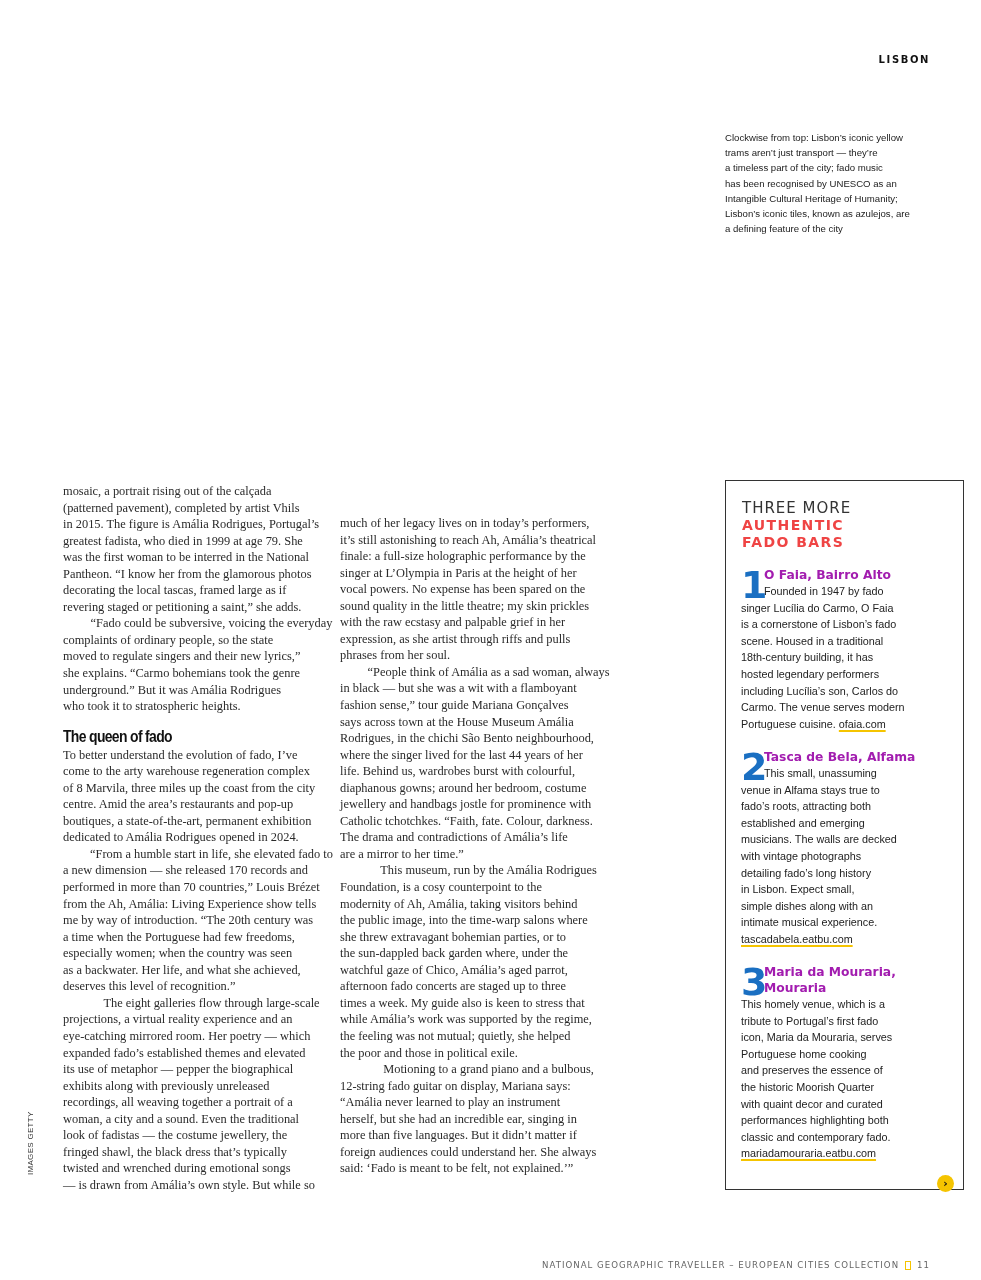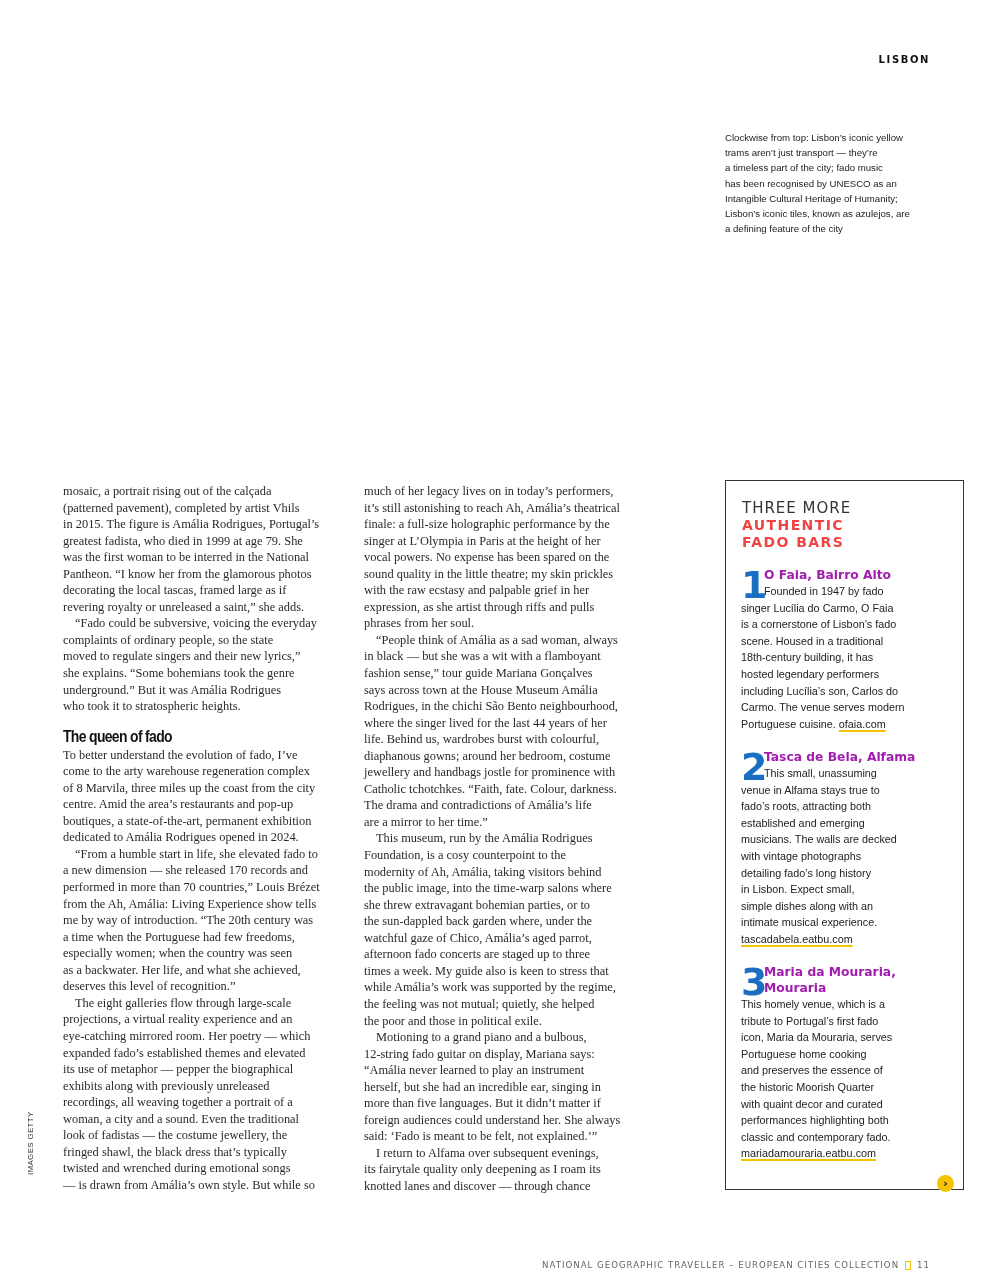--- a/index.html
+++ b/index.html
@@ -2,23 +2,23 @@
 <html><head>
 <meta charset="utf-8">
 <style>
   html, body { margin:0; padding:0; background:#ffffff; }
   body { width:981px; height:1280px; position:relative; overflow:hidden; color:#222; }
   .section-label { position:absolute; top:54px; right:51px; font-family:"DejaVu Sans", sans-serif; font-weight:bold; font-size:10px; letter-spacing:1.6px; color:#111; }
   .caption { position:absolute; left:725px; top:130px; width:210px; font-family:"Liberation Sans", sans-serif; font-size:9.6px; line-height:15.2px; color:#222; }
   .caption span { display:block; white-space:nowrap; }
   .col { position:absolute; top:483px; font-family:"Liberation Serif", serif; font-size:12.4px; line-height:16.55px; color:#2a2a2a; }
   .col .ln { display:block; white-space:nowrap; }
-  .col .ind { padding-left:12px; }
+  .col .ind { padding-left:12px;text-align:center; }
   .col1 { left:63px; width:285px; }
-  .col2 { left:364px; width:285px; }
+  .col2 { left:340px; width:285px;margin-top:32px; }
   .subhead { display:block; font-family:"Liberation Sans", sans-serif; font-weight:bold; font-size:17px; letter-spacing:-0.8px; transform:scaleX(0.82); transform-origin:left; color:#111; margin-top:12px; line-height:20px; }
   .sidebar { position:absolute; left:725px; top:480px; width:239px; height:710px; border:1px solid #333; box-sizing:border-box; font-family:"Liberation Sans", sans-serif;text-decoration:underline; }
   .sb-title { position:absolute; left:16px; top:19px; }
   .sb-title .t1 { display:block; font-family:"DejaVu Sans", sans-serif; font-size:15px; letter-spacing:1px; font-weight:normal; color:#333; line-height:17px; }
   .sb-title .t2 { display:block; font-family:"DejaVu Sans", sans-serif; font-size:14px; letter-spacing:1.4px; font-weight:bold; color:#ef4444; line-height:16.5px; }
   .entry { position:absolute; left:15px; width:185px; font-size:10.8px; line-height:16.6px; color:#222; }
   .entry .num { position:absolute; left:0; top:0; font-family:"DejaVu Sans", sans-serif; font-weight:bold; font-size:38px; line-height:36px; color:#1a6fc2; }
   .entry .name { display:block; padding-left:23px; font-family:"DejaVu Sans", sans-serif; font-weight:bold; font-size:12.3px; color:#a21caf; line-height:16px; white-space:nowrap; }
   .entry .ln { display:block; white-space:nowrap; }
   .entry .ln.first { padding-left:23px; }
@@ -45,27 +45,27 @@
 
 <div class="col col1">
   <div>
     <span class="ln">mosaic, a portrait rising out of the calçada</span>
     <span class="ln">(patterned pavement), completed by artist Vhils</span>
     <span class="ln">in 2015. The figure is Amália Rodrigues, Portugal’s</span>
     <span class="ln">greatest fadista, who died in 1999 at age 79. She</span>
     <span class="ln">was the first woman to be interred in the National</span>
     <span class="ln">Pantheon. “I know her from the glamorous photos</span>
     <span class="ln">decorating the local tascas, framed large as if</span>
-    <span class="ln">revering royalty or unreleased a saint,” she adds.</span>
+    <span class="ln">revering staged or petitioning a saint,” she adds.</span>
   </div>
   <div>
     <span class="ln ind">“Fado could be subversive, voicing the everyday</span>
     <span class="ln">complaints of ordinary people, so the state</span>
     <span class="ln">moved to regulate singers and their new lyrics,”</span>
-    <span class="ln">she explains. “Some bohemians took the genre</span>
+    <span class="ln">she explains. “Carmo bohemians took the genre</span>
     <span class="ln">underground.” But it was Amália Rodrigues</span>
     <span class="ln">who took it to stratospheric heights.</span>
   </div>
   <span class="subhead">The queen of fado</span>
   <div>
     <span class="ln">To better understand the evolution of fado, I’ve</span>
     <span class="ln">come to the arty warehouse regeneration complex</span>
     <span class="ln">of 8 Marvila, three miles up the coast from the city</span>
     <span class="ln">centre. Amid the area’s restaurants and pop-up</span>
     <span class="ln">boutiques, a state-of-the-art, permanent exhibition</span>
@@ -139,25 +139,20 @@
     <span class="ln">the poor and those in political exile.</span>
   </div>
   <div>
     <span class="ln ind">Motioning to a grand piano and a bulbous,</span>
     <span class="ln">12-string fado guitar on display, Mariana says:</span>
     <span class="ln">“Amália never learned to play an instrument</span>
     <span class="ln">herself, but she had an incredible ear, singing in</span>
     <span class="ln">more than five languages. But it didn’t matter if</span>
     <span class="ln">foreign audiences could understand her. She always</span>
     <span class="ln">said: ‘Fado is meant to be felt, not explained.’”</span>
-  </div>
-  <div>
-    <span class="ln ind">I return to Alfama over subsequent evenings,</span>
-    <span class="ln">its fairytale quality only deepening as I roam its</span>
-    <span class="ln">knotted lanes and discover — through chance</span>
   </div>
 </div>
 
 <div class="sidebar">
   <div class="sb-title">
     <span class="t1">THREE MORE</span>
     <span class="t2">AUTHENTIC</span>
     <span class="t2">FADO BARS</span>
   </div>
 

